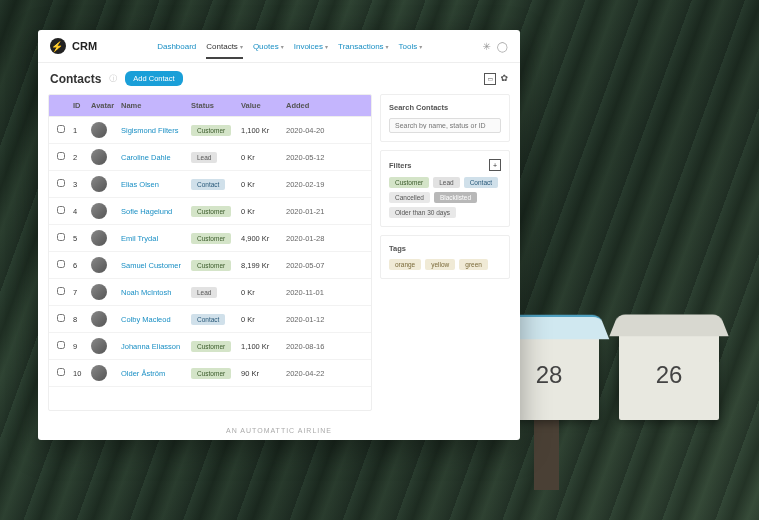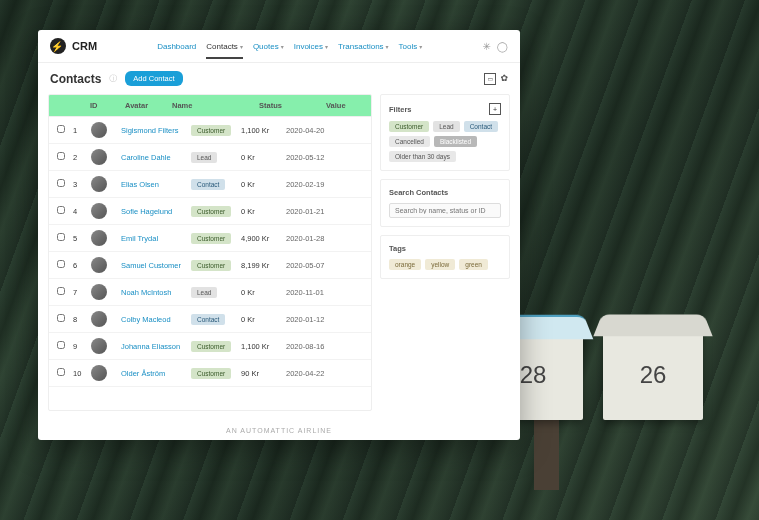--- a/index.html
+++ b/index.html
@@ -1,19 +1,19 @@
 <!DOCTYPE html>
 <html><head>
 <meta charset="utf-8">
 <style>
 * { margin: 0; padding: 0; box-sizing: border-box; }
 body { font-family: -apple-system, BlinkMacSystemFont, "Segoe UI", Arial, sans-serif; width: 759px; height: 520px; background: #2a3a2f; overflow: hidden; position: relative; }
 .bg { position: absolute; inset: 0; background: linear-gradient(135deg,#1a2a20 0%,#2a3f30 30%,#1f3025 60%,#354a38 100%); }
 .bg::before { content:""; position:absolute; inset:0; background: repeating-linear-gradient(110deg, rgba(50,70,55,0.4) 0px, rgba(20,30,22,0.5) 15px, rgba(60,80,60,0.3) 30px, rgba(25,35,28,0.5) 50px); }
-.mailboxes { position:absolute; bottom:100px; right:56px; display:flex; gap:20px; }
+.mailboxes { position:absolute; bottom:100px; right:40px; display:flex; gap:20px; }
 .mailbox { width:100px; height:90px; background:#e8e8e0; border-radius:6px 6px 2px 2px; position:relative; display:flex; align-items:center; justify-content:center; font-size:24px; color:#444; box-shadow: 0 3px 8px rgba(0,0,0,0.4); }
 .mailbox::before { content:""; position:absolute; top:-18px; left:-5px; right:-5px; height:25px; background:#d8d8d0; border-radius:8px 8px 0 0; transform: perspective(80px) rotateX(30deg); }
 .mailbox.b1::before { background:#d0e8f0; border-top:3px solid #4fa0c0; }
 .post { position:absolute; bottom:30px; right:200px; width:25px; height:150px; background:#4a4035; }
 
 .app { position: absolute; top: 30px; left: 38px; width: 482px; height: 410px; background: #fff; border-radius: 3px; box-shadow: 0 8px 30px rgba(0,0,0,0.35); display: flex; flex-direction: column; font-size: 8px; color: #333; }
 .header { display:flex; align-items:center; justify-content:space-between; padding: 8px 12px; border-bottom: 1px solid #eee; }
 .brand { display:flex; align-items:center; gap:6px; font-weight:700; font-size:11px; color:#222; }
 .brand-icon { width:16px; height:16px; border-radius:50%; background:#222; display:flex; align-items:center; justify-content:center; color:#fff; font-size:10px; }
 .nav { display:flex; gap:10px; align-items:flex-start; font-size:8px; color:#1a8fc4; }
@@ -26,21 +26,21 @@
 .titlebar-left { display:flex; align-items:center; gap:8px; }
 .page-title { font-size:12px; font-weight:600; color:#333; }
 .btn-primary { background:#1a9fd8; color:#fff; border:none; padding:3px 8px; border-radius:6px; font-size:7.5px; cursor:pointer; }
 .view-controls { display:flex; gap:4px; color:#555; font-size:9px; }
 .vc-box { width:12px; height:12px; border:1px solid #555; display:flex; align-items:center; justify-content:center; font-size:6px; }
 
 .content { display:flex; flex:1; gap:8px; padding: 0 10px 10px 10px; overflow:hidden; }
 .main { flex:1; background:#fff; border:1px solid #eee; border-radius:2px; overflow:hidden; }
 .side { width:130px; display:flex; flex-direction:column; gap:8px; }
 
-.table-head { display:grid; grid-template-columns: 16px 18px 30px 70px 50px 45px 55px; padding:6px 8px; font-size:7.5px; font-weight:600; color:#555; background:#86efac; border-bottom:1px solid #eee;gap:17px; }
+.table-head { display:grid; grid-template-columns: 16px 18px 30px 70px 50px 45px 55px; padding:6px 8px; font-size:7.5px; font-weight:600; color:#555; background:#c4b5fd; border-bottom:1px solid #eee; }
 .row { display:grid; grid-template-columns: 16px 18px 30px 70px 50px 45px 55px; align-items:center; padding:5px 8px; font-size:7.5px; border-bottom:1px solid #f2f2f2; }
 .row input[type=checkbox]{ width:8px; height:8px; }
 .avatar { width:16px; height:16px; border-radius:50%; background:linear-gradient(135deg,#888,#555); }
 .name-link { color:#1a8fc4; cursor:pointer; }
 .badge { display:inline-block; padding:2px 6px; border-radius:2px; font-size:6.5px; color:#555; }
 .badge.customer { background:#d4e4c8; color:#3a5a2a; }
 .badge.lead { background:#e2e2e2; }
 .badge.contact { background:#d0e0ea; color:#2a5a7a; }
 .badge.cancelled { background:#e8e8e8; }
 .badge.blacklisted { background:#b8b8b8; color:#fff; }
@@ -220,38 +220,38 @@
             <div><span class="name-link">Older Åström</span></div>
             <div><span class="badge customer">Customer</span></div>
             <div>90 Kr</div>
             <div class="date">2020-04-22</div>
           </div>
         </div>
     </div>
 
     <div class="side">
       <div class="panel">
+        <div class="panel-title">Search Contacts</div>
+        <input class="search" placeholder="Search by name, status or ID" style="">
+      </div>
+      <div class="panel">
         <div class="panel-head">
           <div class="panel-title" style="margin:0">Filters</div>
           <span class="add-filter">+</span>
         </div>
         <div class="chips" id="filters">
             <span class="badge customer">Customer</span>
             <span class="badge lead">Lead</span>
             <span class="badge contact">Contact</span>
             <span class="badge cancelled">Cancelled</span>
             <span class="badge blacklisted">Blacklisted</span>
             <span class="badge older">Older than 30 days</span>
           </div>
       </div>
       <div class="panel">
-        <div class="panel-title">Search Contacts</div>
-        <input class="search" placeholder="Search by name, status or ID" style="">
-      </div>
-      <div class="panel">
         <div class="panel-title">Tags</div>
         <div class="chips" id="tags">
             <span class="tag">orange</span>
             <span class="tag">yellow</span>
             <span class="tag">green</span>
           </div>
       </div>
     </div>
   </div>
 

